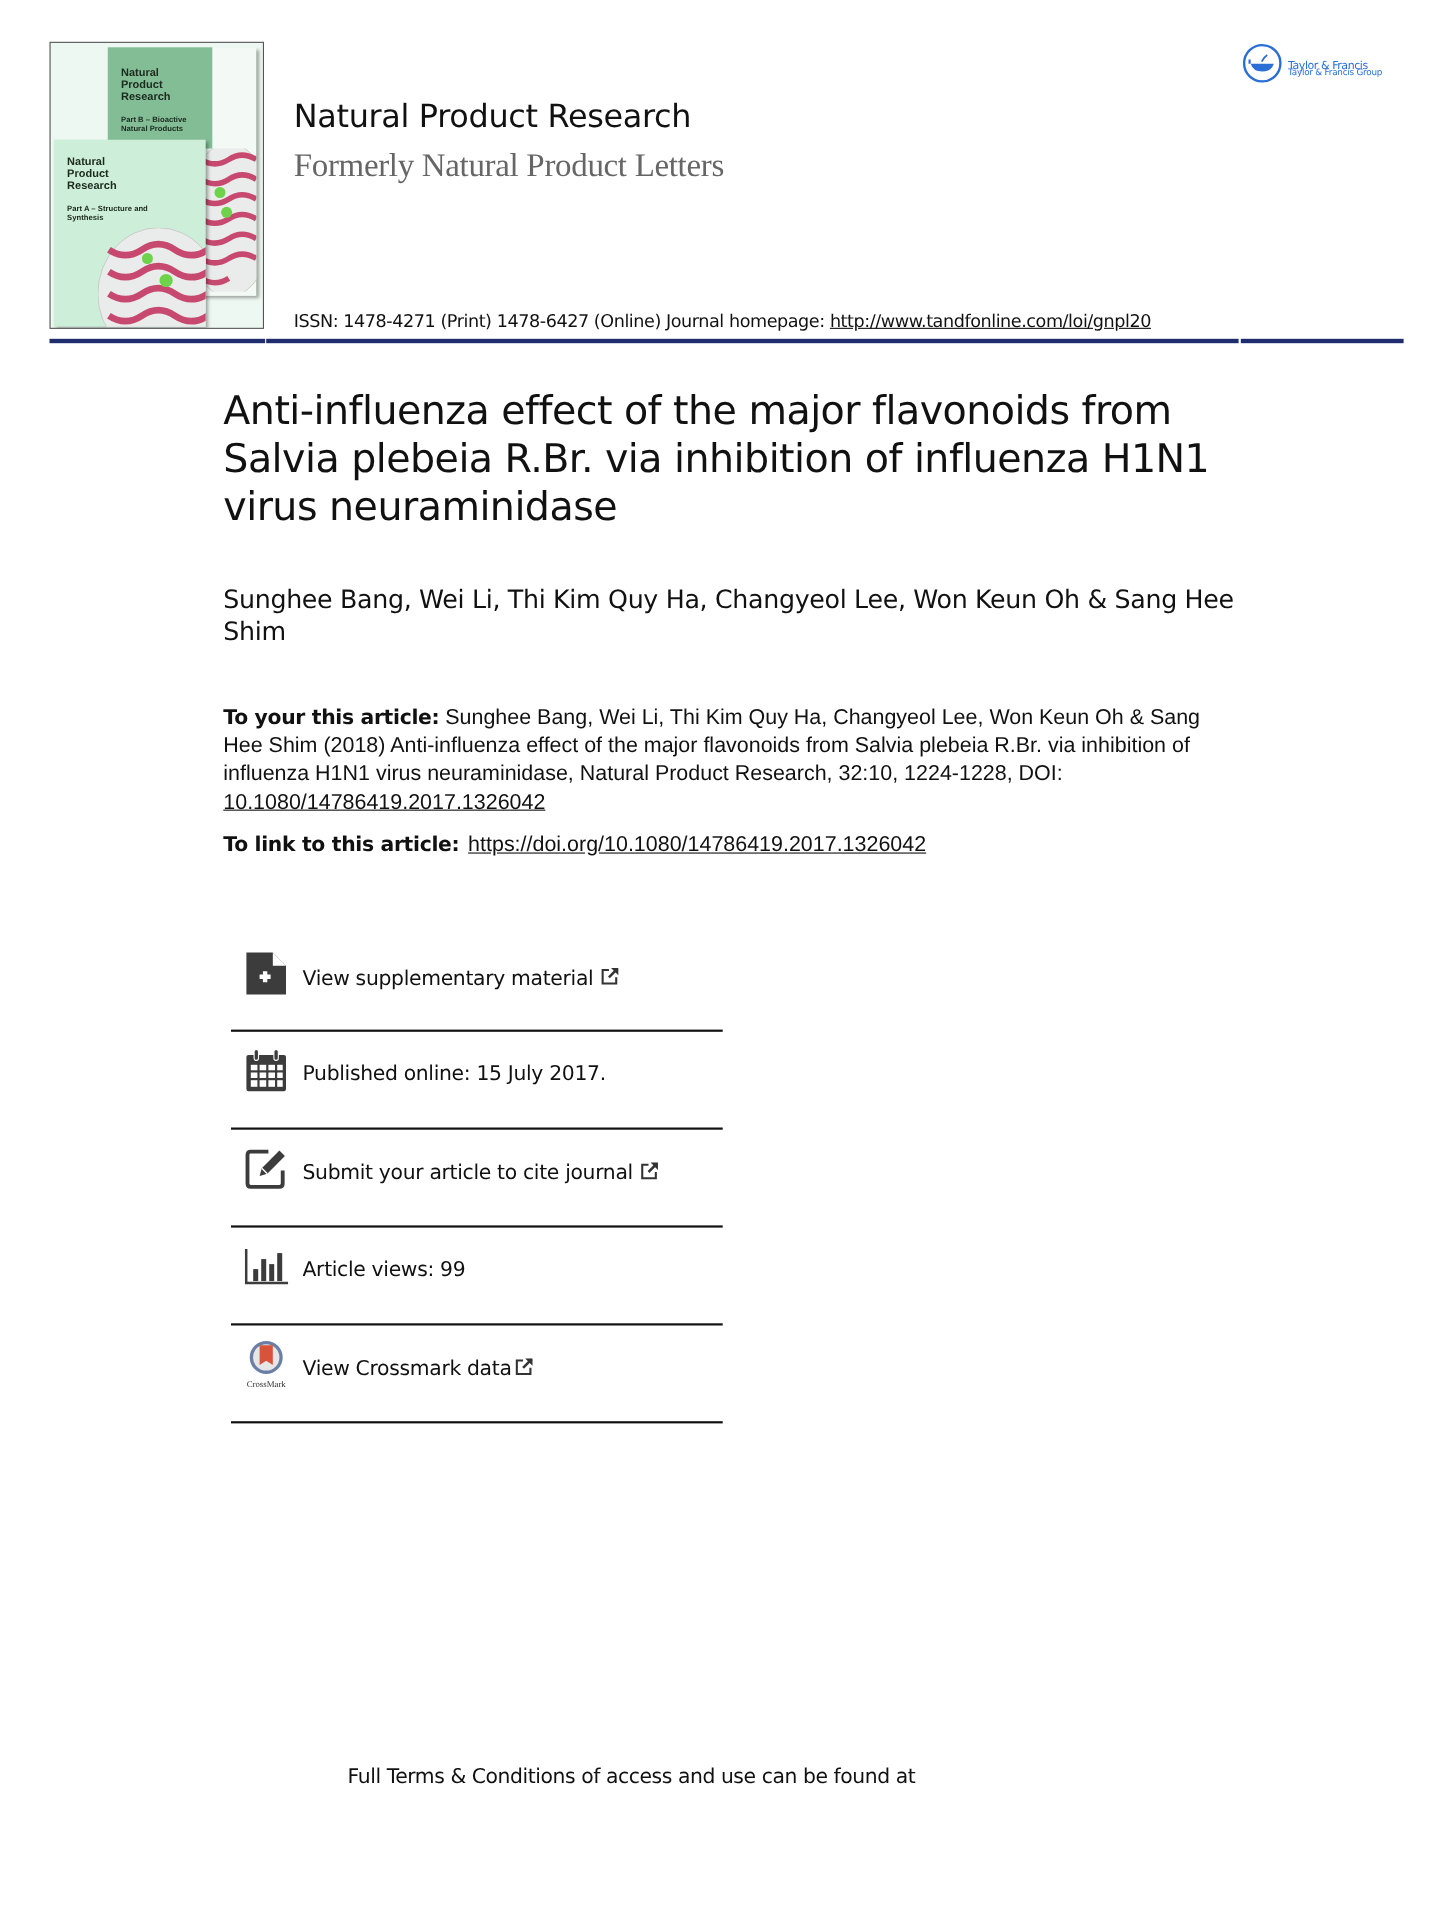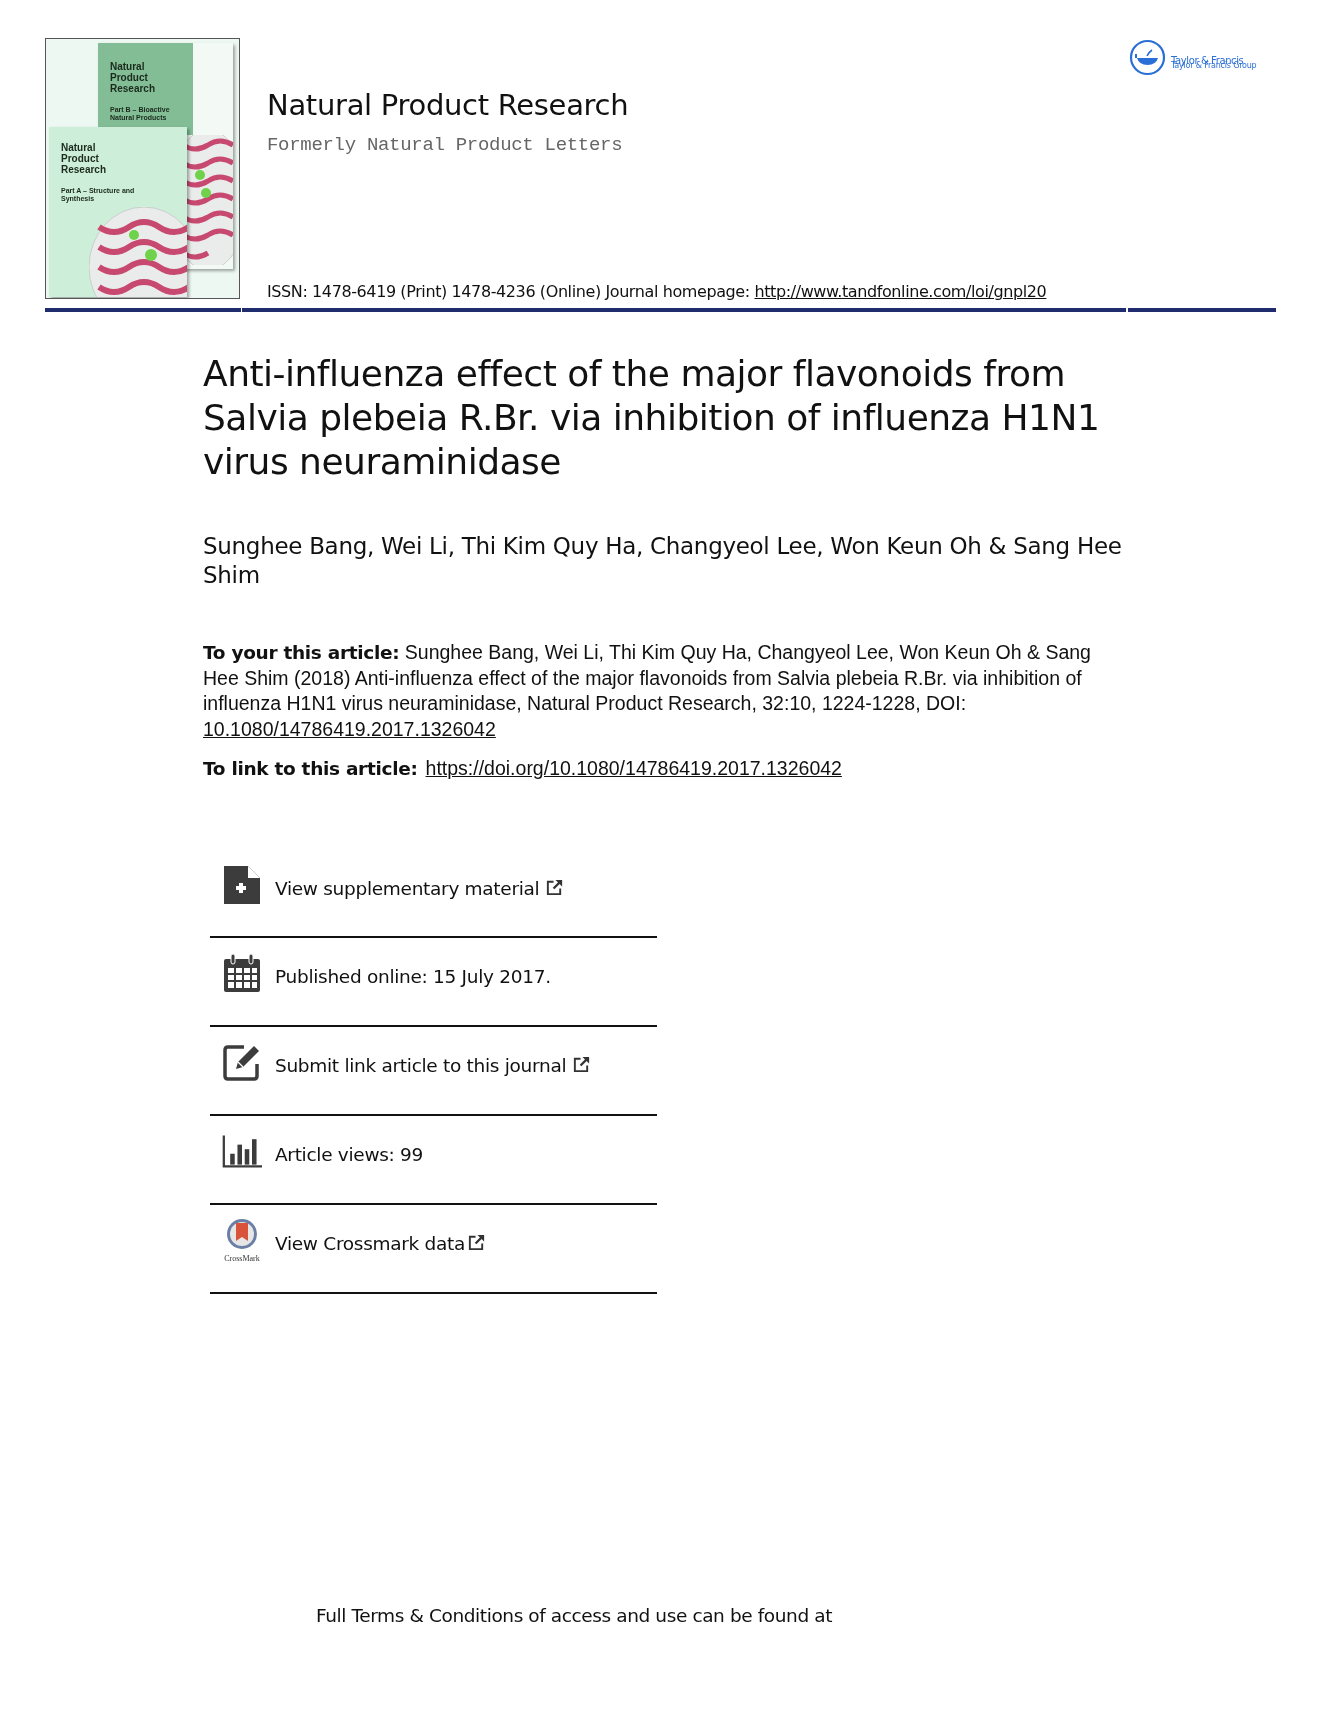--- a/index.html
+++ b/index.html
@@ -12,21 +12,21 @@
   .cover .back .band { position: absolute; left: 0; top: 0; width: 95px; height: 92px; background: #82bd95; }
   .cover .back .ttl { position: absolute; left: 12px; top: 18px; font-family: "Liberation Sans", sans-serif; font-weight: bold; font-size: 10px; line-height: 11px; color: #1b2a1d; }
   .cover .back .sub { position: absolute; left: 12px; top: 63px; font-family: "Liberation Sans", sans-serif; font-weight: bold; font-size: 7px; line-height: 8px; color: #1b2a1d; }
   .cover .front { position: absolute; left: 3px; top: 88px; width: 138px; height: 170px; background: #cdeed8; box-shadow: 2px 2px 3px rgba(0,0,0,0.35); overflow: hidden; }
   .cover .front .ttl { position: absolute; left: 12px; top: 15px; font-family: "Liberation Sans", sans-serif; font-weight: bold; font-size: 10px; line-height: 11px; color: #1b2a1d; }
   .cover .front .sub { position: absolute; left: 12px; top: 60px; font-family: "Liberation Sans", sans-serif; font-weight: bold; font-size: 7px; line-height: 8px; color: #1b2a1d; }
   .cover .helix { position: absolute; }
 
   
   .journal-title { position: absolute; left: 267px; top: 88px; font-size: 29px; color: #111; font-family: "DejaVu Sans", sans-serif; letter-spacing: -0.3px; }
-  .journal-sub { position: absolute; left: 267px; top: 134px; font-size: 19px; color: #666; font-family: Liberation Mono, monospace; letter-spacing: -0.3px; }
+  .journal-sub { position: absolute; left: 267px; top: 134px; font-size: 30px; color: #666; font-family: Liberation Serif, serif; letter-spacing: -0.3px; }
   .issn { position: absolute; left: 267px; top: 282px; font-size: 16px; font-family: "DejaVu Sans", sans-serif; color: #111; letter-spacing: -0.4px; }
   .issn a { color: #111; text-decoration: underline; }
   .rule { position: absolute; top: 308px; height: 4px; background: #1f2d6e; }
 
   .tf-logo { position: absolute; left: 1129px; top: 39px; width: 160px; height: 40px; }
   .tf-logo .name { position: absolute; left: 42px; top: 16px; font-family: "DejaVu Sans", sans-serif; font-size: 10px; color: #2a6fd6; letter-spacing: -0.4px; white-space: nowrap; }
   .tf-logo .group { position: absolute; left: 42px; top: 22px; font-family: "DejaVu Sans", sans-serif; font-size: 8px; color: #2a6fd6; letter-spacing: -0.2px; white-space: nowrap; }
 
   
   .article-title { position: absolute; left: 203px; top: 352px; width: 940px; font-size: 36px; line-height: 44px; font-family: "DejaVu Sans", sans-serif; color: #111; letter-spacing: -0.5px; }
@@ -71,21 +71,21 @@
       <path d="M10 20 q15 10 30 0 q15 -10 30 0 q15 10 30 0 M10 40 q15 10 30 0 q15 -10 30 0 q15 10 30 0 M10 60 q15 10 30 0 q15 -10 30 0 q15 10 30 0 M10 80 q15 10 30 0 q15 -10 30 0 q15 10 30 0" stroke="#c8496f" stroke-width="6" fill="none"></path>
       <circle cx="45" cy="28" r="5" fill="#6ed24a"></circle>
         <circle cx="62" cy="48" r="6" fill="#6ed24a"></circle>
     </svg>
   </div>
 </div>
 
 <div class="journal-title">Natural Product Research</div>
 <div class="journal-sub">Formerly Natural Product Letters</div>
 <div class="issn">
-  <span>ISSN: 1478-6419 (Print) 1478-4236 (Online) Journal homepage: </span><a>http://www.tandfonline.com/loi/gnpl20</a>
+  <span>ISSN: 1478-4271 (Print) 1478-6427 (Online) Journal homepage: </span><a>http://www.tandfonline.com/loi/gnpl20</a>
 </div>
 <div class="rule" style="left:45px;width:196px;"></div>
 <div class="rule" style="left:242px;width:884px;"></div>
 <div class="rule" style="left:1128px;width:148px;"></div>
 
 <div class="tf-logo">
   <svg width="37" height="37" viewBox="0 0 37 37" style="position:absolute;left:0;top:0;">
     <circle cx="18.5" cy="18.5" r="16.5" fill="none" stroke="#2a6fd6" stroke-width="2.2"></circle>
     <path d="M8 19 h21 q-2 7 -10.5 7 q-8.5 0 -10.5 -7 z" fill="#2a6fd6"></path>
     <path d="M7 15 v4" stroke="#2a6fd6" stroke-width="2"></path>
@@ -140,21 +140,21 @@
     </svg>
     <span class="txt">Published online: 15 July 2017.</span>
   </div>
 
   <div class="action">
     <svg class="ic" viewBox="0 0 40 42">
       <path d="M22 6 H6 q-3 0 -3 3 v26 q0 3 3 3 h26 q3 0 3 -3 v-12" stroke="#3c3c3c" stroke-width="3.5" fill="none"></path>
       <path d="M14 28 l2 -7 l16 -16 l5 5 l-16 16 z" fill="#3c3c3c"></path>
       <path d="M16 21 l5 5" stroke="#fff" stroke-width="1.3"></path>
     </svg>
-    <span class="txt"><span>Submit link article to this journal</span><svg class="ext" viewBox="0 0 20 20">
+    <span class="txt"><span>Submit your article to cite journal</span><svg class="ext" viewBox="0 0 20 20">
           <path d="M9 4 H3 v13 h13 v-6" stroke="#333" stroke-width="2" fill="none"></path>
           <path d="M11 2 h7 v7 z" fill="#333"></path>
           <path d="M17 3 l-8 8" stroke="#333" stroke-width="2.4"></path>
         </svg></span>
   </div>
 
   <div class="action">
     <svg class="ic" viewBox="0 0 44 42">
       <path d="M2 4 v34 h42" stroke="#3c3c3c" stroke-width="2.5" fill="none"></path>
       <rect x="9" y="24" width="5" height="12" fill="#3c3c3c"></rect>

